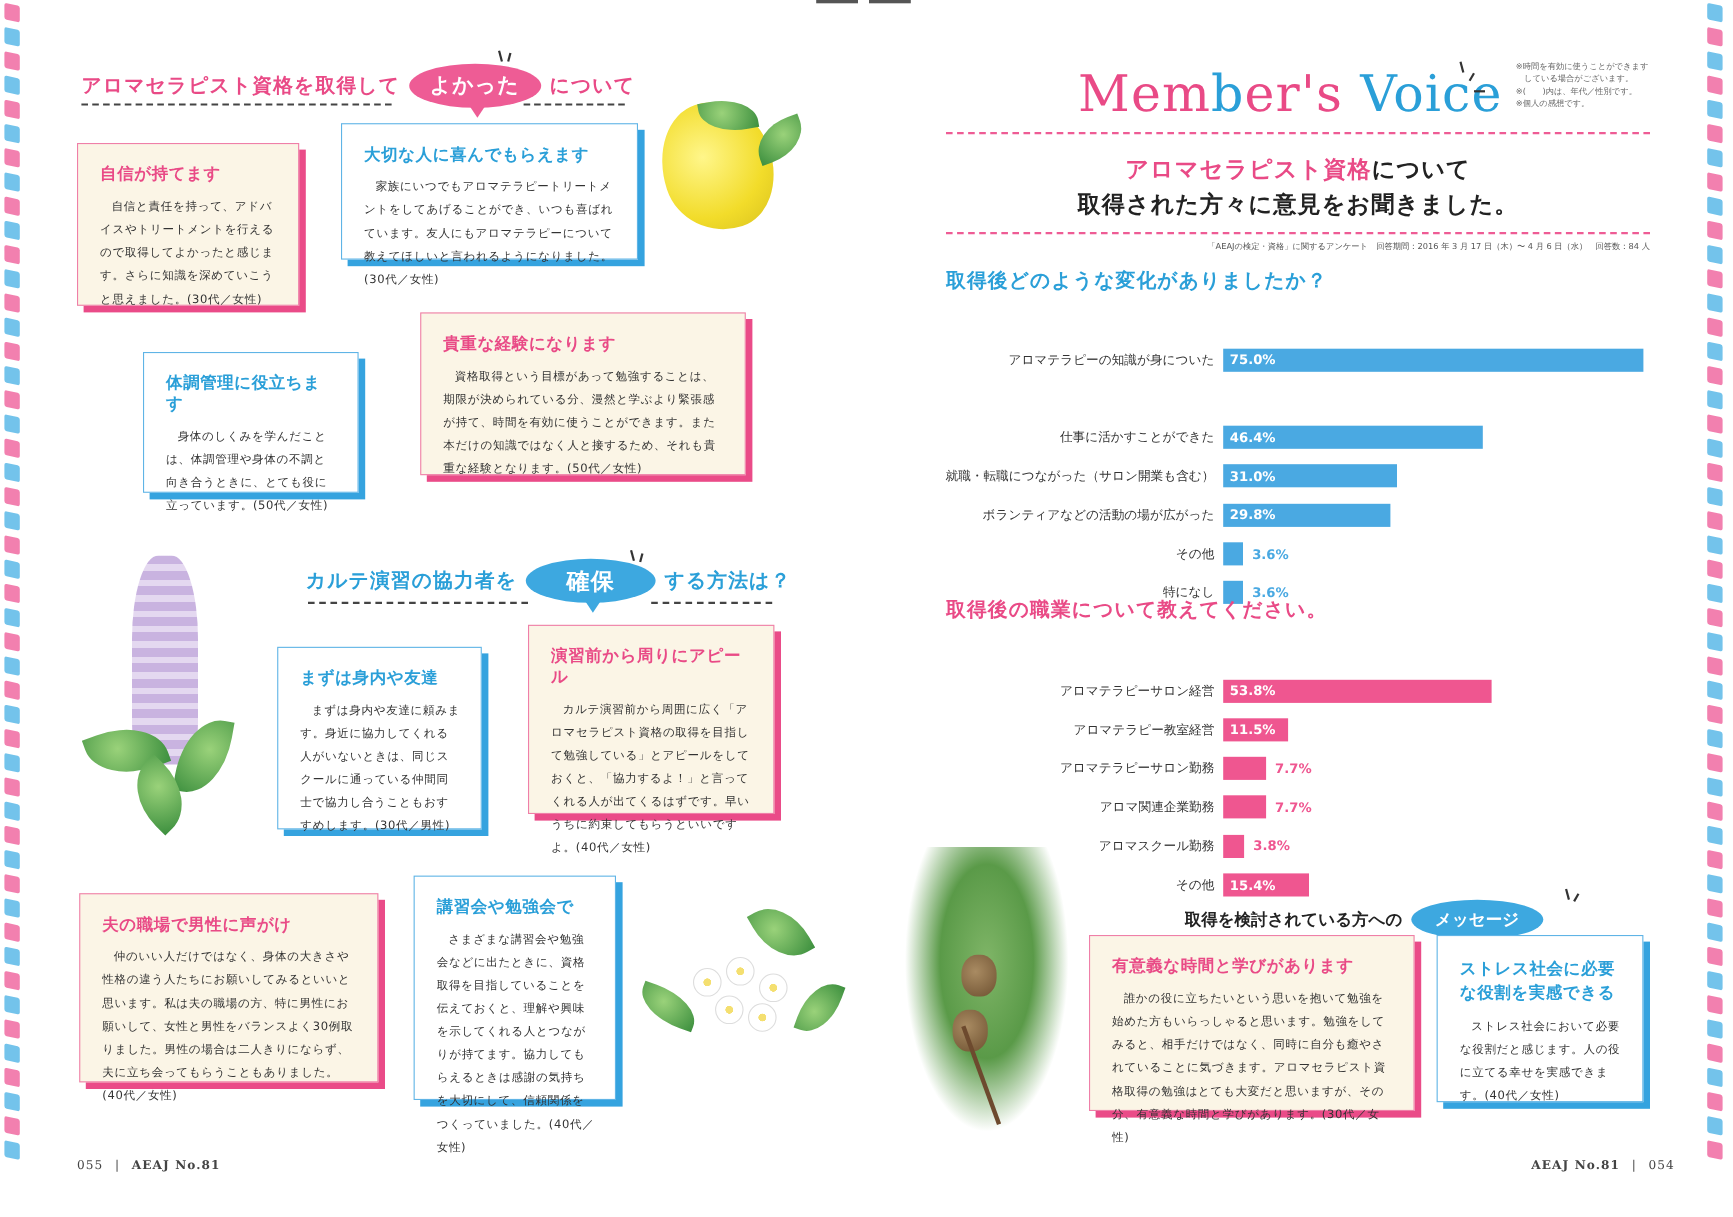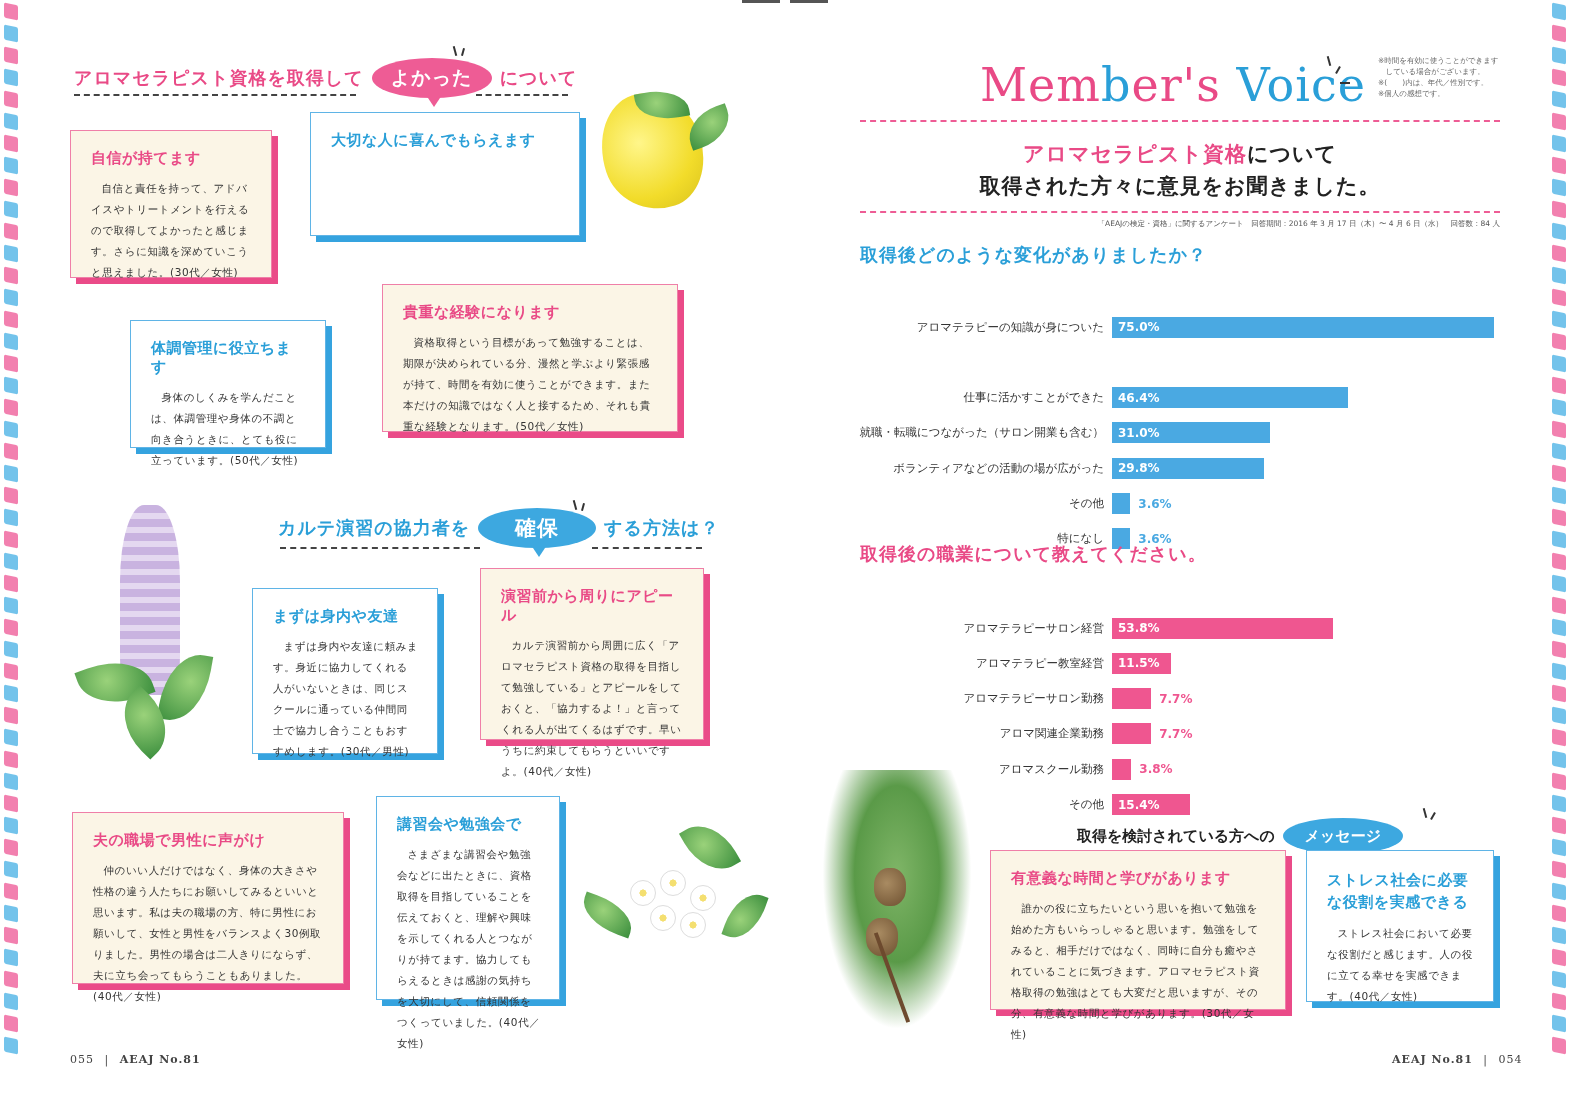--- a/index.html
+++ b/index.html
@@ -179,20 +179,21 @@
 <div class="spark" style="left:462px;top:48px;height:8px;transform:rotate(15deg);"></div>
 <div class="dashline" style="left:74px;top:94px;width:282px;"></div>
 <div class="dashline" style="left:476px;top:94px;width:92px;"></div>
 
 <div class="card pinkc" style="left:70px;top:130px;width:202px;height:148px;">
   <h3>自信が持てます</h3>
   <p>自信と責任を持って、アドバイスやトリートメントを行えるので取得してよかったと感じます。さらに知識を深めていこうと思えました。(30代／女性)</p>
 </div>
 <div class="card bluec" style="left:310px;top:112px;width:270px;height:124px;">
   <h3>大切な人に喜んでもらえます</h3>
+  <p>家族にいつでもアロマテラピートリートメントをしてあげることができ、いつも喜ばれています。友人にもアロマテラピーについて教えてほしいと言われるようになりました。(30代／女性)</p>
 </div>
 <div class="card bluec" style="left:130px;top:320px;width:196px;height:128px;">
   <h3>体調管理に役立ちます</h3>
   <p>身体のしくみを学んだことは、体調管理や身体の不調と向き合うときに、とても役に立っています。(50代／女性)</p>
 </div>
 <div class="card pinkc" style="left:382px;top:284px;width:296px;height:148px;">
   <h3>貴重な経験になります</h3>
   <p>資格取得という目標があって勉強することは、期限が決められている分、漫然と学ぶより緊張感が持て、時間を有効に使うことができます。また本だけの知識ではなく人と接するため、それも貴重な経験となります。(50代／女性)</p>
 </div>
 
@@ -300,21 +301,21 @@
       <div class="bar b" style="left: 252px; width: 18.336px;"></div>
       <div class="bar-out" style="left: 278.336px; color: rgb(74, 169, 226);">3.6%</div>
     </div>
   </div>
 
 <div class="q-title pink" style="top:542px;">取得後の職業について教えてください。</div>
 
 <div class="chart" id="chart2" style="left:860px;top:578px;width:640px;height:210px;">
     <div class="bar-row" style="top: 0px; left: 0px; width: 640px;">
       <div class="bar-label" style="right: 396px;">アロマテラピーサロン経営</div>
-      <div class="bar p" style="left: 252px; width: 221px;">53.8%</div>
+      <div class="bar p" style="left: 252px; width: 244px;">53.8%</div>
     </div>
     <div class="bar-row" style="top: 35.3px; left: 0px; width: 640px;">
       <div class="bar-label" style="right: 396px;">アロマテラピー教室経営</div>
       <div class="bar p" style="left: 252px; width: 58.5688px;">11.5%</div>
     </div>
     <div class="bar-row" style="top: 70.6px; left: 0px; width: 640px;">
       <div class="bar-label" style="right: 396px;">アロマテラピーサロン勤務</div>
       <div class="bar p" style="left: 252px; width: 39.2156px;"></div>
       <div class="bar-out" style="left: 299.216px; color: rgb(239, 86, 144);">7.7%</div>
     </div>

